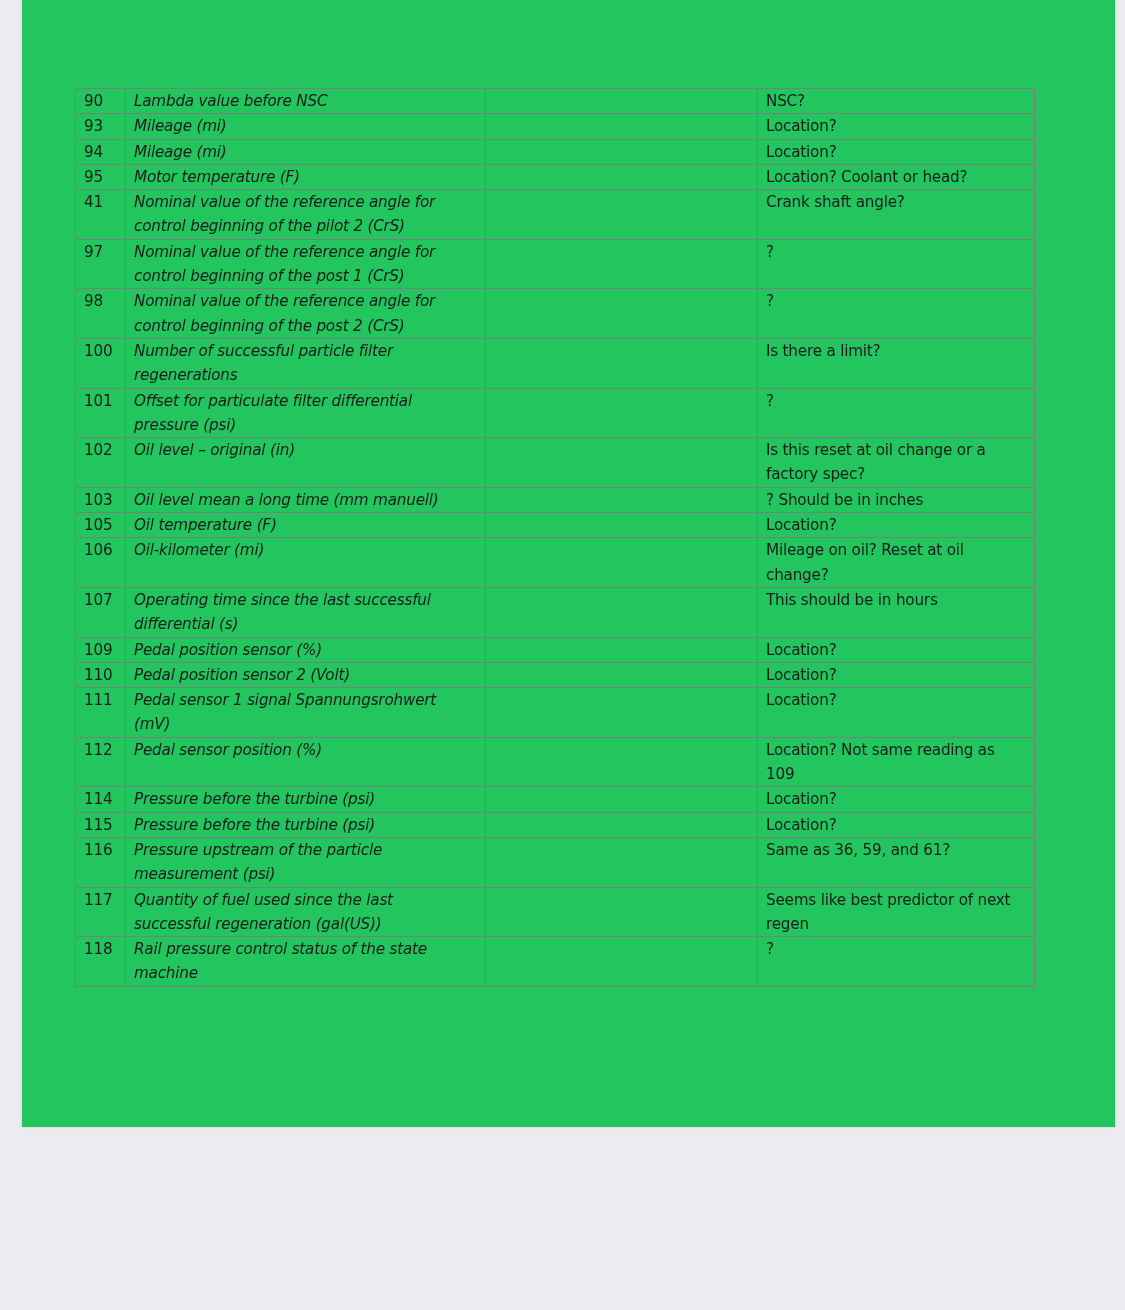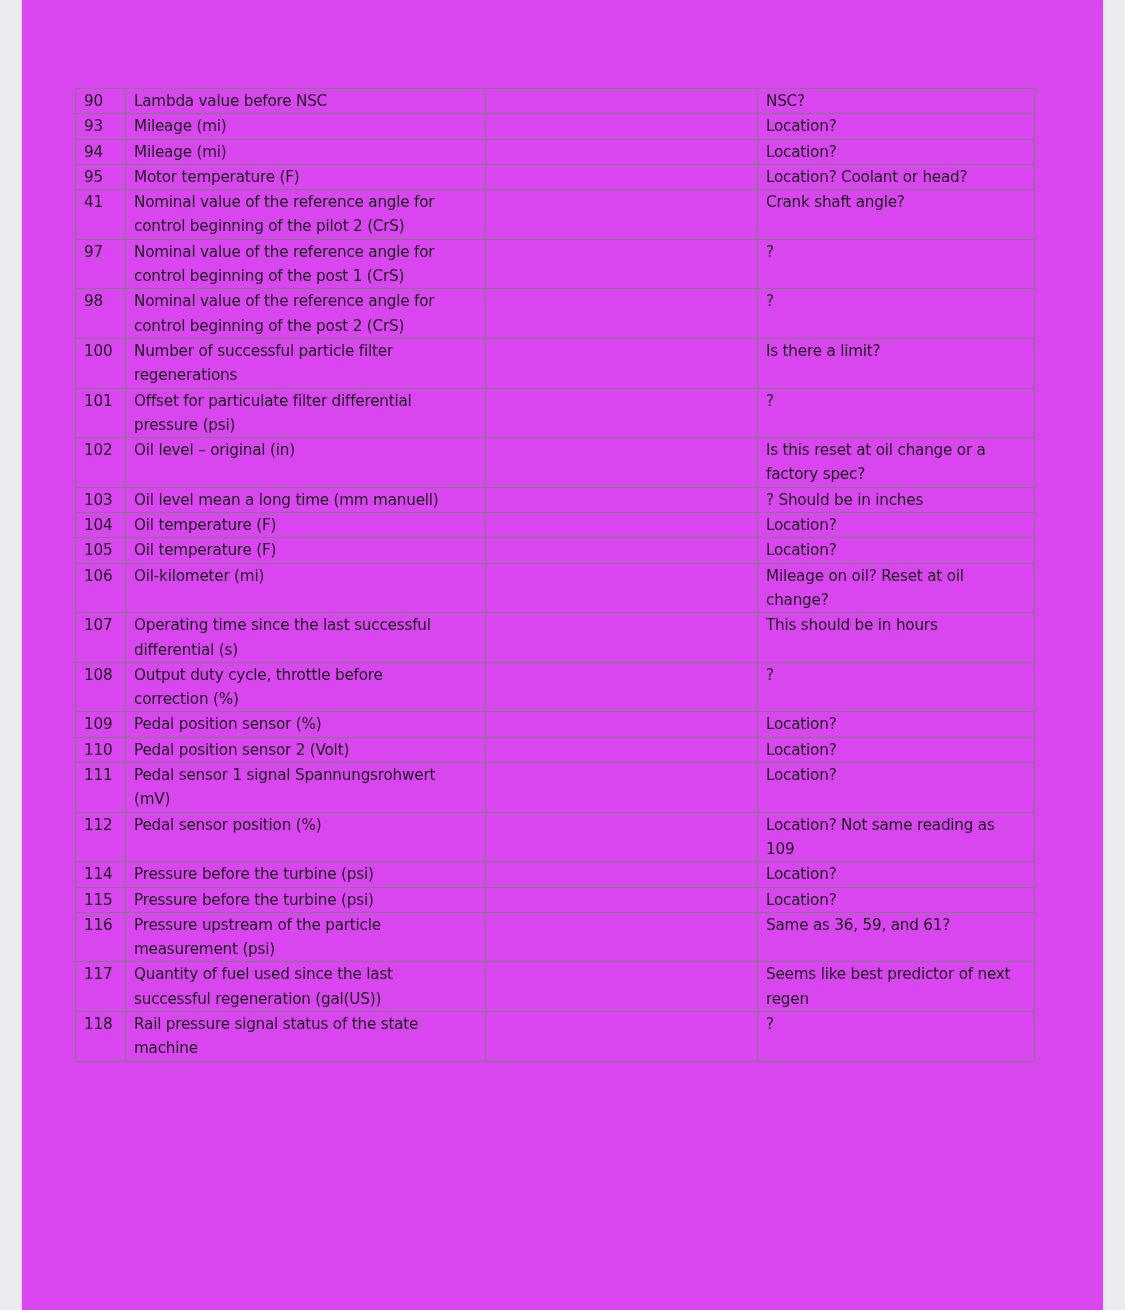--- a/index.html
+++ b/index.html
@@ -12,23 +12,24 @@
       background: #ececf0;
       position: relative;
       overflow: hidden;
       font-family: "Liberation Sans", sans-serif;
     }
     .page {
       position: absolute;
       left: 22px;
       top: 0;
       width: 1081px;
-      height: 1310px;
-      background: #d946ef;
+      height: 1127px;
+      background: #22c55e;
       box-shadow: 1px 0 2px rgba(0,0,0,0.08), -1px 0 2px rgba(0,0,0,0.08);
+      padding-left: 12px;
     }
     table.doc-table {
       position: absolute;
       left: 53px;
       top: 88px;
       border-collapse: collapse;
       table-layout: fixed;
       width: 957px;
       font-family: "DejaVu Sans", sans-serif;
       font-size: 15.2px;
@@ -36,21 +37,21 @@
       letter-spacing: -0.2px;
     }
     table.doc-table td {
       border: 1.6px solid #7d7d7d;
       padding: 0 8px;
       vertical-align: top;
       line-height: 24.3px;
       white-space: normal;
     }
     td.c-num { width: 33px; padding-left: 8px; }
-    td.c-desc { width: 343px; }
+    td.c-desc { width: 343px; font-style: italic; }
     td.c-empty { width: 255px; }
     td.c-note { width: 260px; }
     td .line { display: block; height: 24.3px; white-space: nowrap; }
   </style>
 </head>
 <body>
 
 <div class="page">
   <table class="doc-table">
     <tbody id="table-body">
@@ -201,32 +202,20 @@
           </td>
           <td class="c-desc">
             <span class="line">Oil level mean a long time (mm manuell)</span>
           </td>
           <td class="c-empty"></td>
           <td class="c-note">
             <span class="line">?  Should be in inches</span>
           </td>
         </tr>
 
-        <tr>
-          <td class="c-num">
-            <span class="line">104</span>
-          </td>
-          <td class="c-desc">
-            <span class="line">Oil temperature (F)</span>
-          </td>
-          <td class="c-empty"></td>
-          <td class="c-note">
-            <span class="line">Location?</span>
-          </td>
-        </tr>
 
         <tr>
           <td class="c-num">
             <span class="line">105</span>
           </td>
           <td class="c-desc">
             <span class="line">Oil temperature (F)</span>
           </td>
           <td class="c-empty"></td>
           <td class="c-note">
@@ -256,33 +245,20 @@
           <td class="c-desc">
             <span class="line">Operating time since the last successful</span>
             <span class="line">differential (s)</span>
           </td>
           <td class="c-empty"></td>
           <td class="c-note">
             <span class="line">This should be in hours</span>
           </td>
         </tr>
 
-        <tr>
-          <td class="c-num">
-            <span class="line">108</span>
-          </td>
-          <td class="c-desc">
-            <span class="line">Output duty cycle, throttle before</span>
-            <span class="line">correction (%)</span>
-          </td>
-          <td class="c-empty"></td>
-          <td class="c-note">
-            <span class="line">?</span>
-          </td>
-        </tr>
 
         <tr>
           <td class="c-num">
             <span class="line">109</span>
           </td>
           <td class="c-desc">
             <span class="line">Pedal position sensor (%)</span>
           </td>
           <td class="c-empty"></td>
           <td class="c-note">
@@ -386,21 +362,21 @@
             <span class="line">Seems like best predictor of next</span>
             <span class="line">regen</span>
           </td>
         </tr>
 
         <tr>
           <td class="c-num">
             <span class="line">118</span>
           </td>
           <td class="c-desc">
-            <span class="line">Rail pressure signal status of the state</span>
+            <span class="line">Rail pressure control status of the state</span>
             <span class="line">machine</span>
           </td>
           <td class="c-empty"></td>
           <td class="c-note">
             <span class="line">?</span>
           </td>
         </tr>
 
       </tbody>
   </table>

